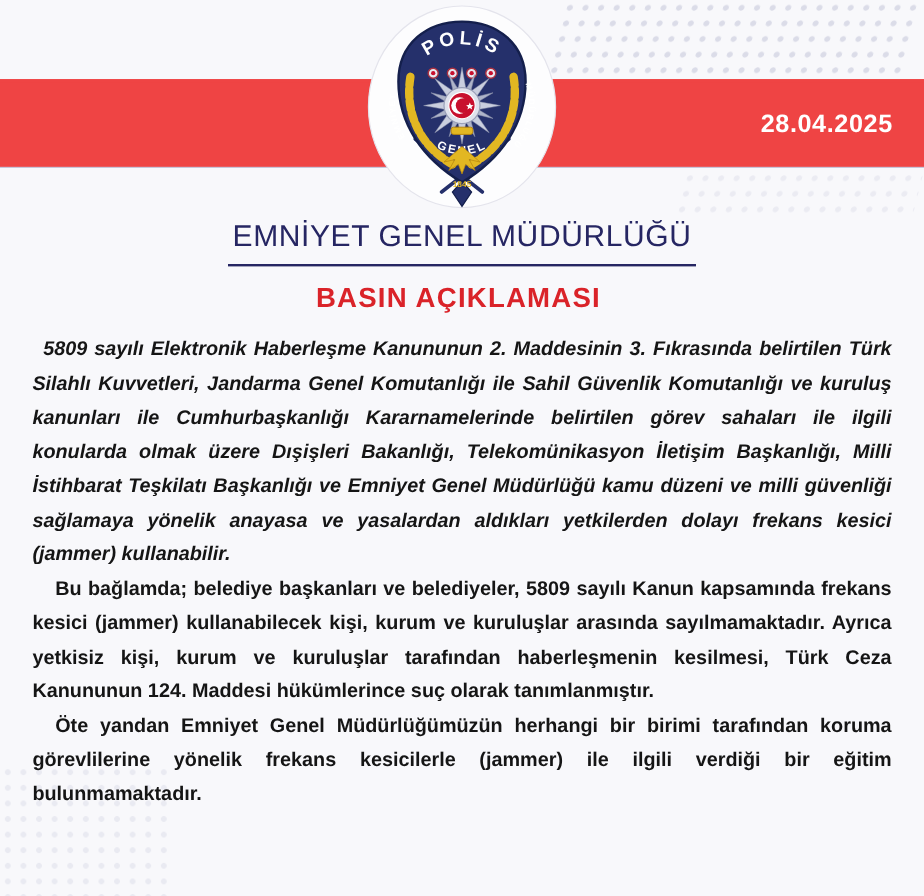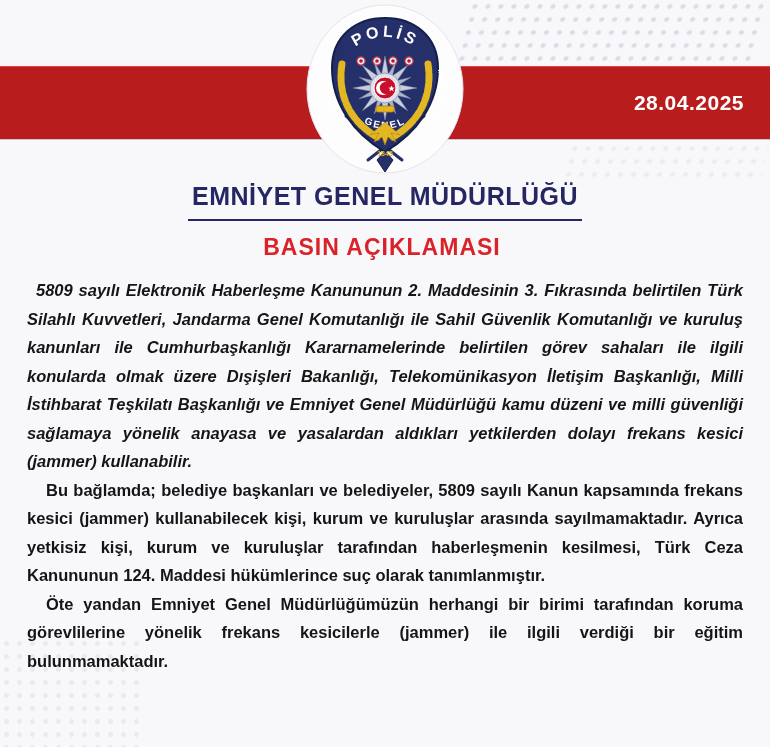--- a/index.html
+++ b/index.html
@@ -21,43 +21,43 @@
     background-size:13px 13px;
     pointer-events:none;
   }
   .dots.tr{top:0;right:0;width:300px;height:64px;transform:skewX(-14deg);transform-origin:top right;}
   .dots.tr2{top:142px;right:0;width:200px;height:38px;opacity:.45;transform:skewX(-14deg);transform-origin:top right;}
   .dots.bl{left:0;bottom:0;width:140px;height:110px;opacity:.5;}
   
   .band{
     position:absolute;left:0;top:66px;
     width:770px;height:74px;
-    background:#b91c1c;
-    border-top:1px solid #ef4444;
+    background:#ef4444;
+    border-top:3px solid #ef4444;
     border-bottom:1px solid #c7c6da;
     box-sizing:border-box;
     display:flex;align-items:center;justify-content:flex-end;
   }
   .band .date{
     color:#ffffff;font-weight:bold;font-size:21px;
     padding-right:26px;letter-spacing:.5px;
   }
   
   .emblem{
     position:absolute;left:calc(50% - 79px);top:4px;
     width:158px;height:170px;z-index:5;
   }
   
   .content{position:relative;padding-top:176px;z-index:2;}
   .title{
     text-align:center;margin:0;
   }
   .title .title-inner{
     display:inline-block;
-    color:#262663;font-weight:bold;font-size:25px;letter-spacing:.5px;
+    color:#262663;font-weight:normal;font-size:25px;letter-spacing:.5px;
     border-bottom:2px solid #262663;
     padding:0 4px 8px 4px;
   }
   .subtitle{
     text-align:center;margin:13px 6px 0 0;
     color:#da2329;font-weight:bold;font-size:23px;letter-spacing:1px;
   }
   
   .body-text{
     margin:15px 27px 0 27px;

